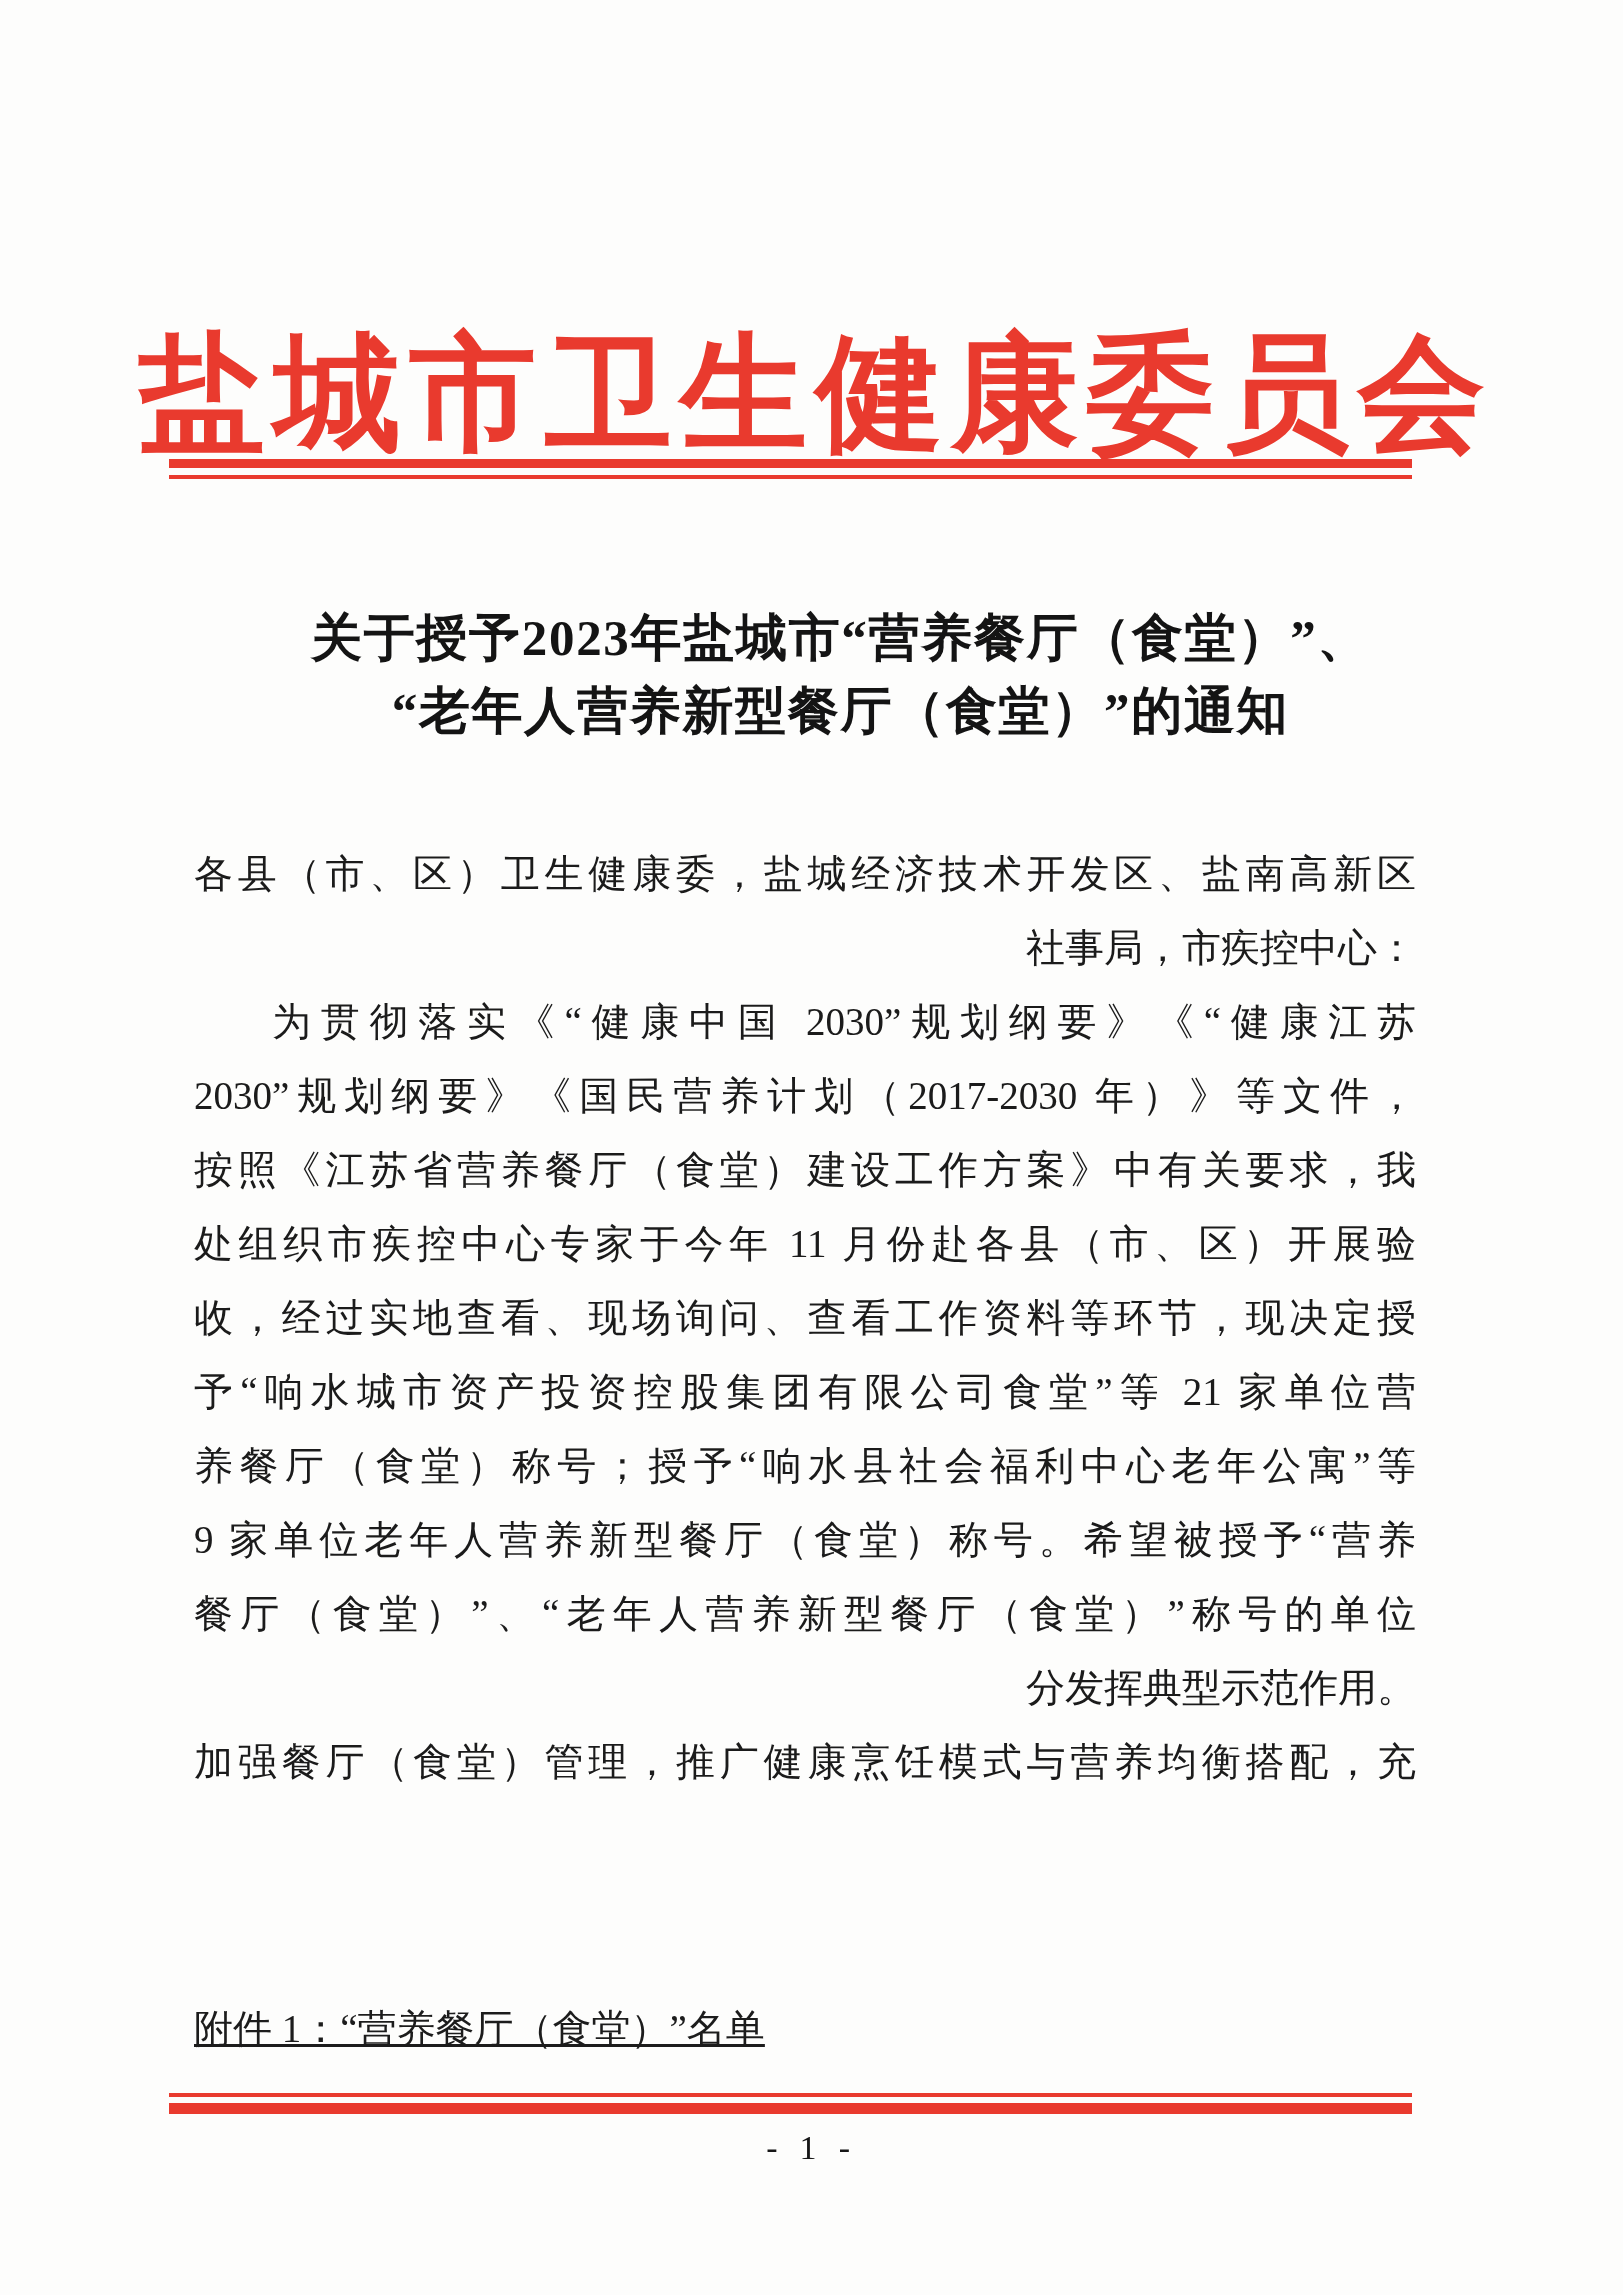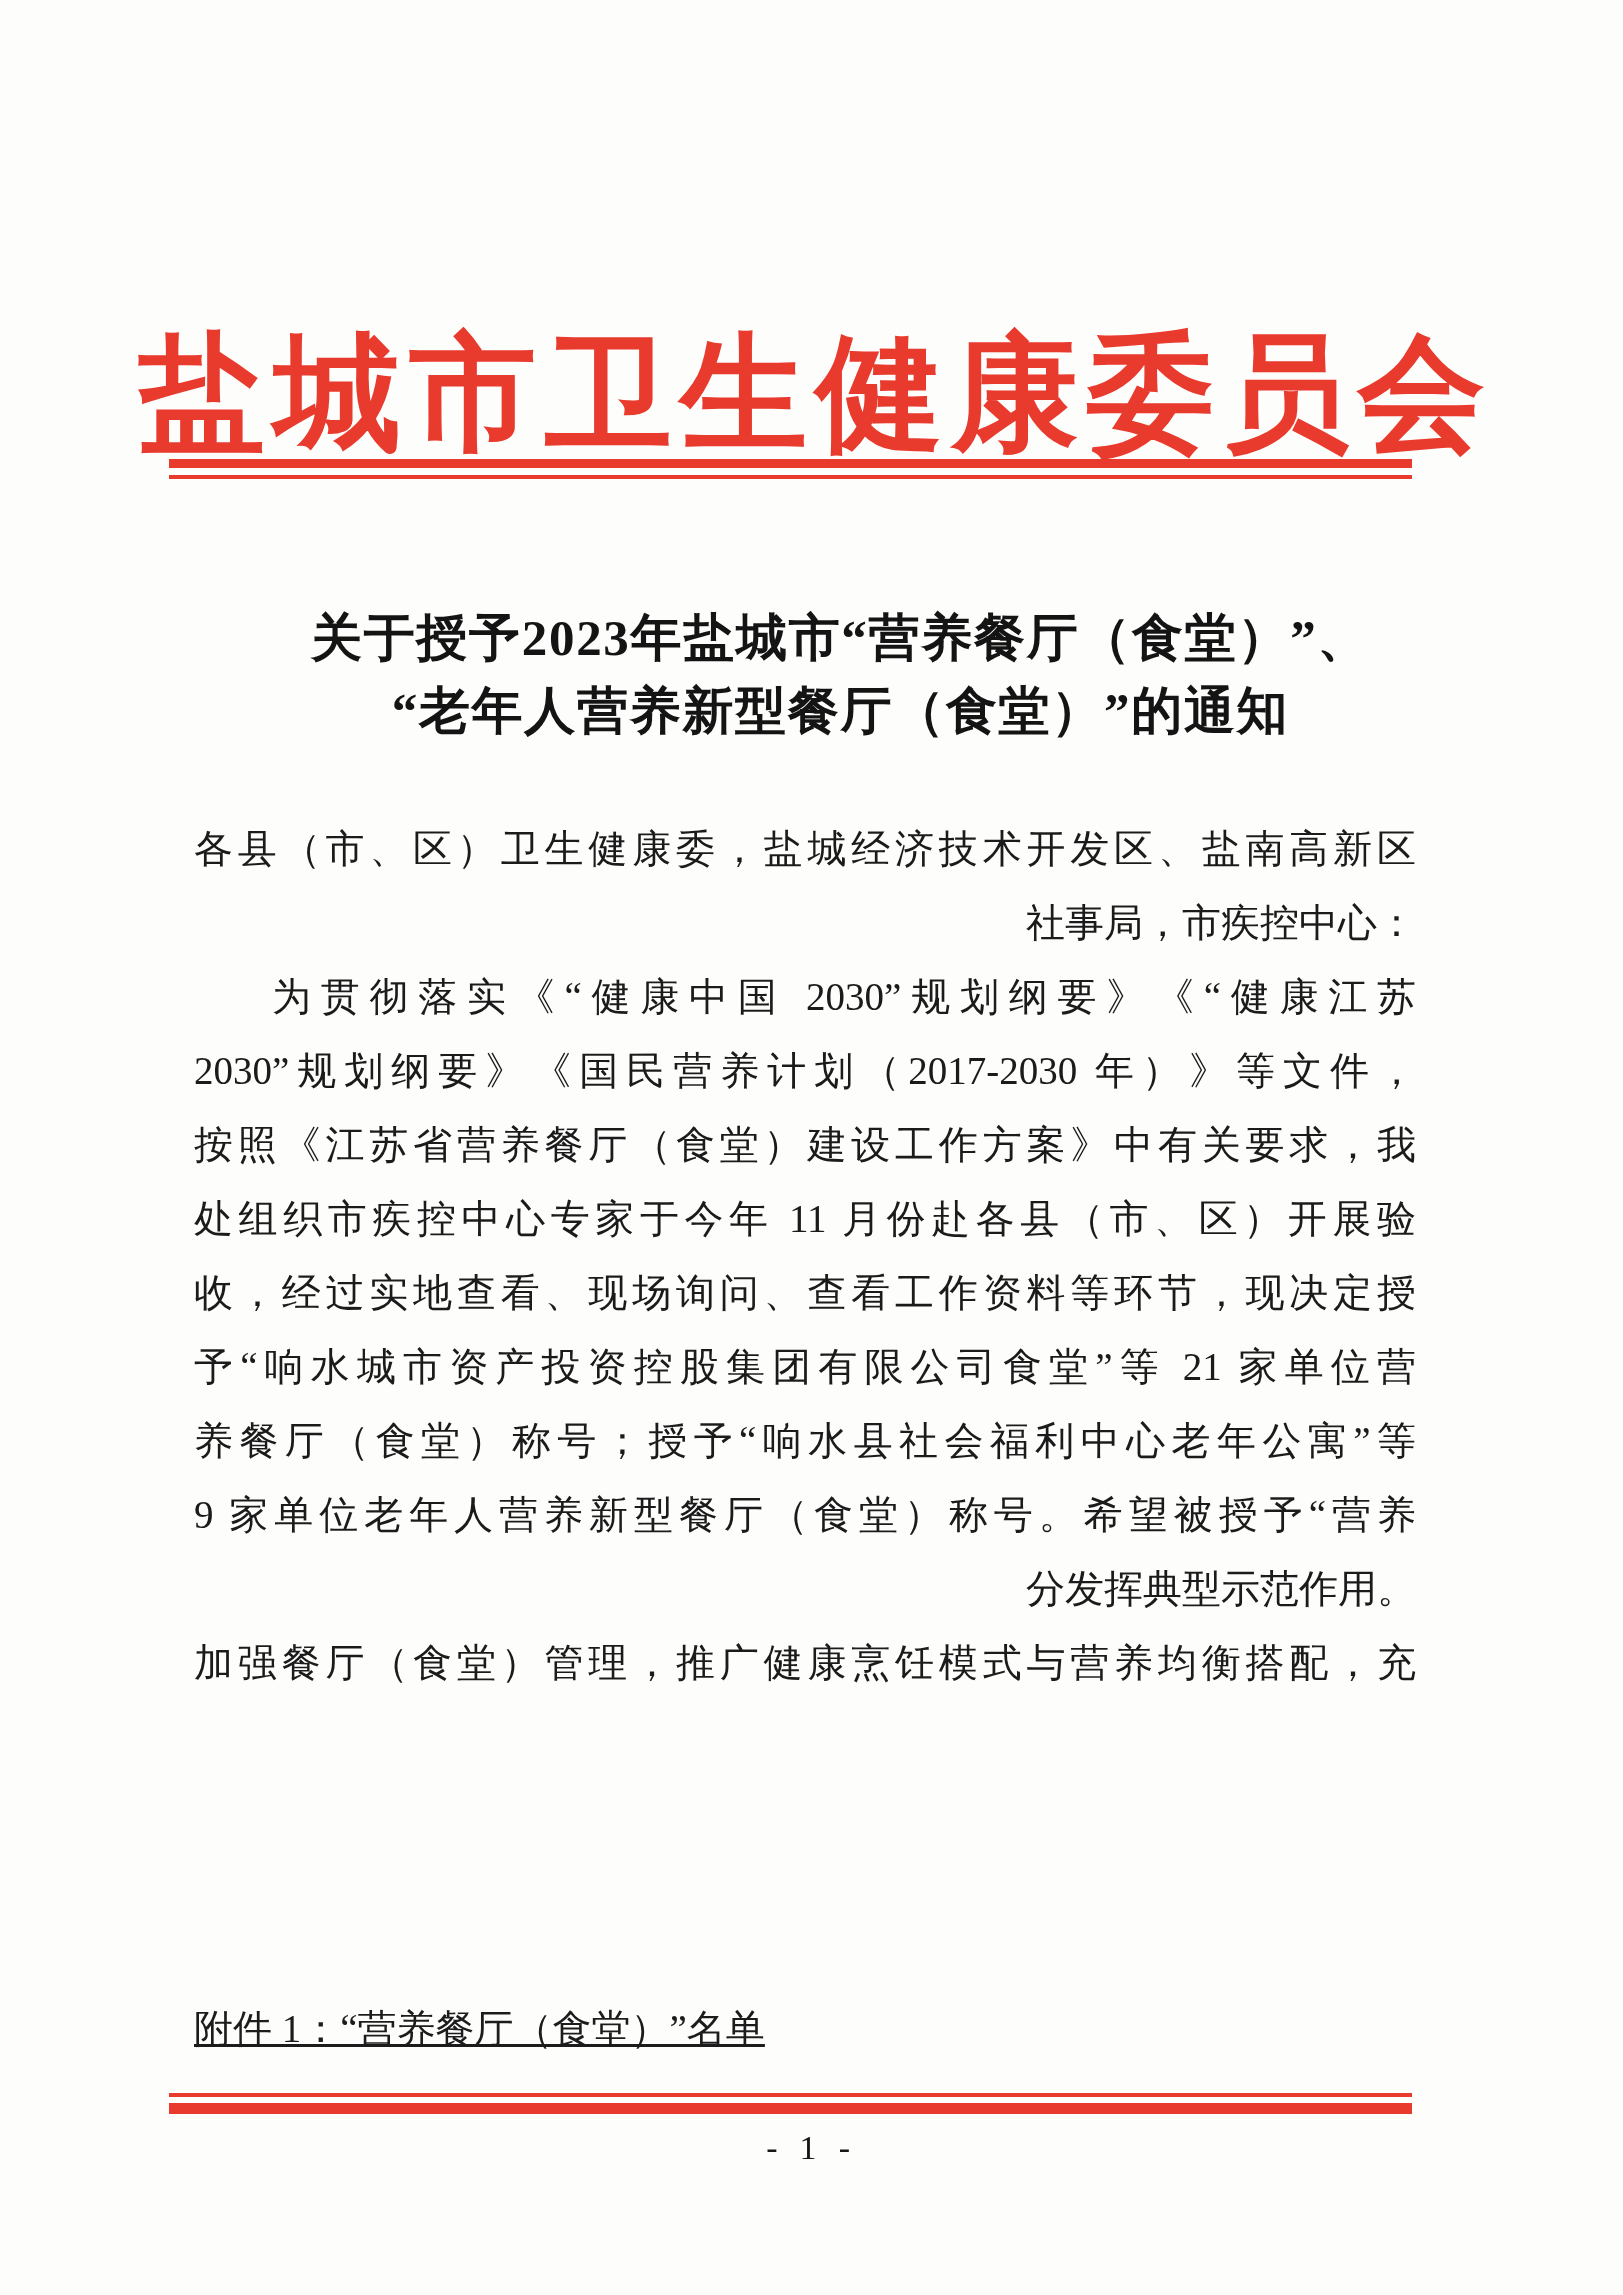--- a/index.html
+++ b/index.html
@@ -54,21 +54,21 @@
     font-weight: 700;
     color: #141414;
     letter-spacing: 1.7px;
     white-space: nowrap;
     margin-left: 29px;
   }
 
   
   .doc-body {
     position: absolute;
-    top: 812px;
+    top: 837px;
     left: 194px;
     width: 1222px;
     font-size: 39px;
     line-height: 74px;
     color: #1b1b1b;
   }
   .doc-body .line {
     height: 74px;
     white-space: nowrap;
     text-align: right;
@@ -134,20 +134,21 @@
       <div class="line just">各县（市、区）卫生健康委，盐城经济技术开发区、盐南高新区</div>
       <div class="line">社事局，市疾控中心：</div>
       <div class="line just ind">为贯彻落实《“健康中国 2030”规划纲要》《“健康江苏</div>
       <div class="line just">2030”规划纲要》《国民营养计划（2017-2030 年）》等文件，</div>
       <div class="line just">按照《江苏省营养餐厅（食堂）建设工作方案》中有关要求，我</div>
       <div class="line just">处组织市疾控中心专家于今年 11 月份赴各县（市、区）开展验</div>
       <div class="line just">收，经过实地查看、现场询问、查看工作资料等环节，现决定授</div>
       <div class="line just">予“响水城市资产投资控股集团有限公司食堂”等 21 家单位营</div>
       <div class="line just">养餐厅（食堂）称号；授予“响水县社会福利中心老年公寓”等</div>
       <div class="line just">9 家单位老年人营养新型餐厅（食堂）称号。希望被授予“营养</div>
+      <div class="line just">餐厅（食堂）”、“老年人营养新型餐厅（食堂）”称号的单位</div>
       <div class="line">分发挥典型示范作用。</div>
       <div class="line just">加强餐厅（食堂）管理，推广健康烹饪模式与营养均衡搭配，充</div>
     </div>
 
   <div class="attachment">附件 1：“营养餐厅（食堂）”名单</div>
 
   <div class="rule-bottom">
     <div class="bar-thin"></div>
     <div class="bar-thick"></div>
   </div>

